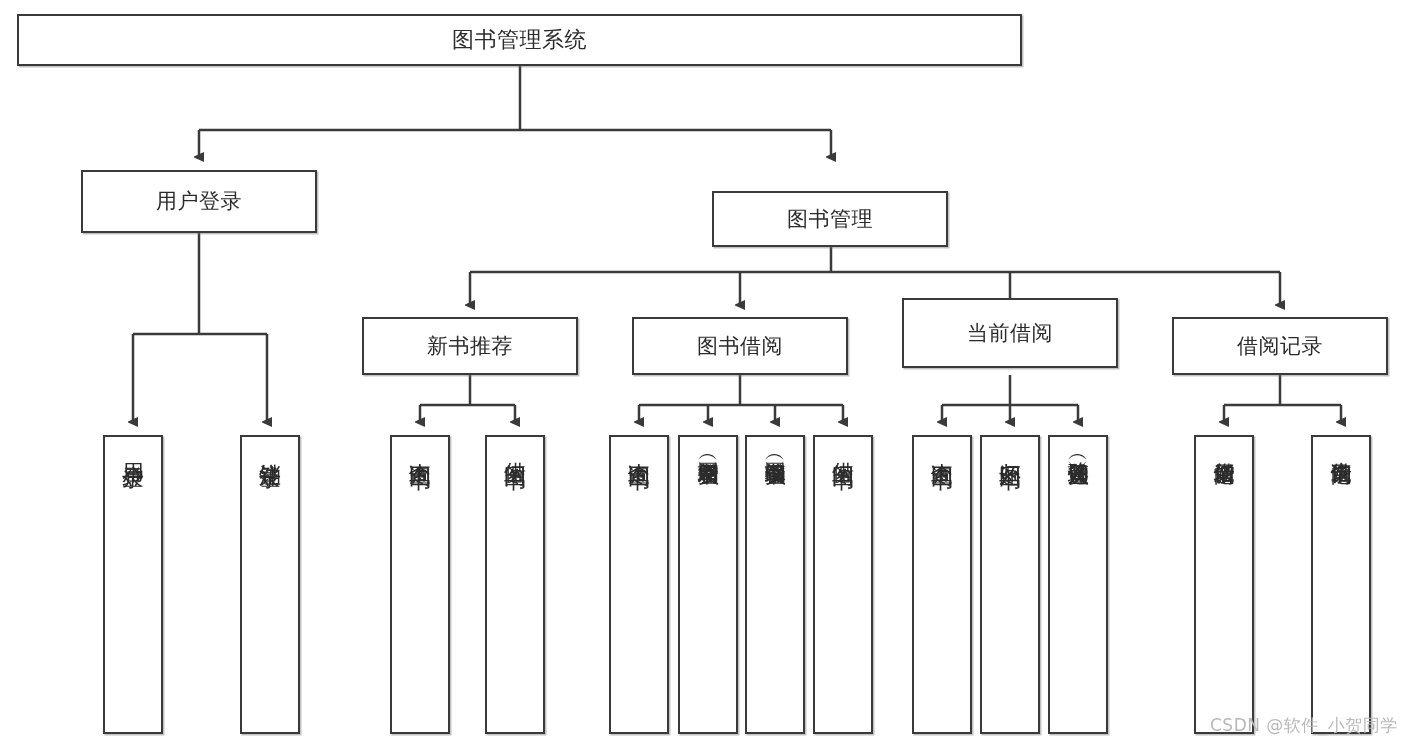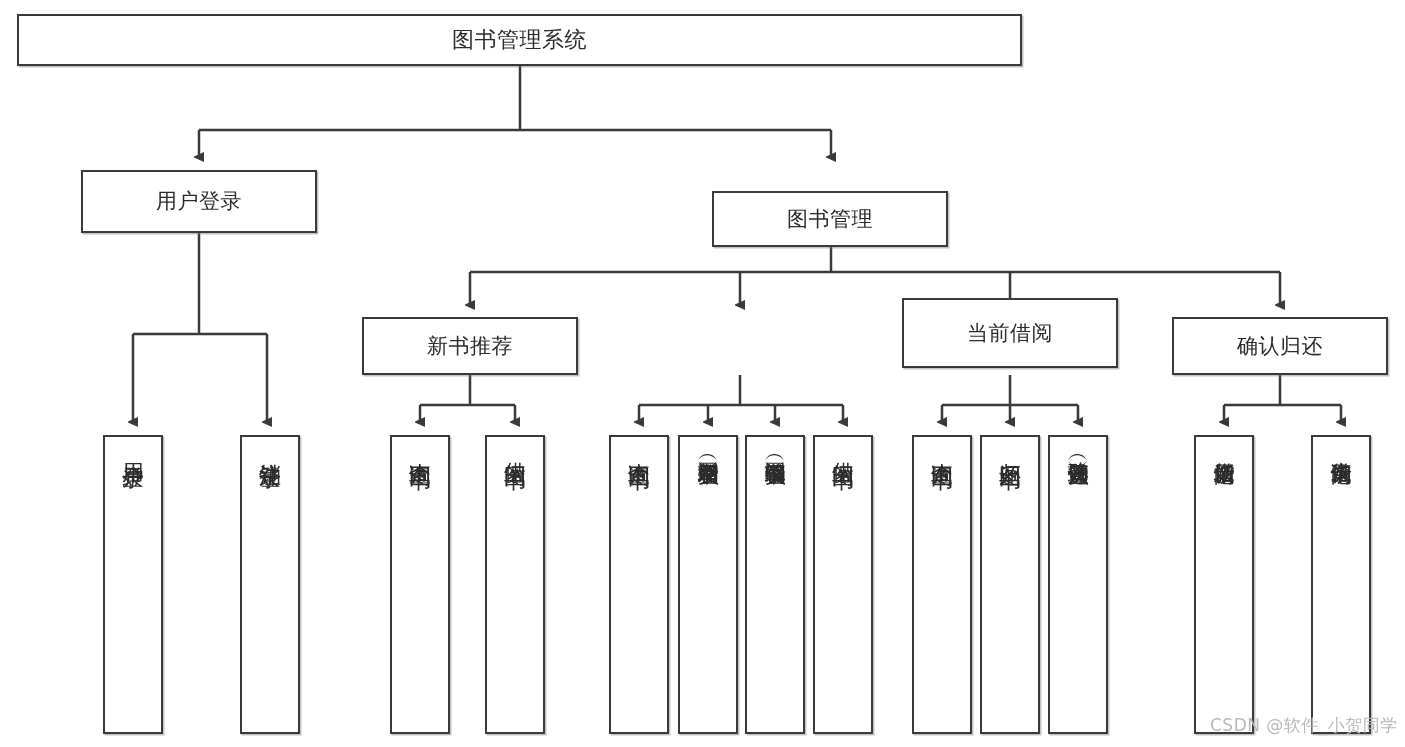--- a/index.html
+++ b/index.html
@@ -140,25 +140,28 @@
   <div class="node horiz" style="left:81px; top:170px; width:236px; height:63px;">
     <span class="node-label">用户登录</span>
   </div>
   <div class="node horiz" style="left:712px; top:170px; width:236px; height:56px;margin-top:21px;">
     <span class="node-label">图书管理</span>
   </div>
 
   <div class="node horiz" style="left:362px; top:317px; width:216px; height:58px;">
     <span class="node-label">新书推荐</span>
   </div>
+  <div class="node horiz" style="left:632px; top:317px; width:216px; height:58px;">
+    <span class="node-label">图书借阅</span>
+  </div>
   <div class="node horiz" style="left:902px; top:298px; width:216px; height:70px;">
     <span class="node-label">当前借阅</span>
   </div>
   <div class="node horiz" style="left:1172px; top:317px; width:216px; height:58px;">
-    <span class="node-label">确认归还</span>
+    <span class="node-label">借阅记录</span>
   </div>
 
   <div class="node vert" style="left:103px; top:435px; width:60px; height:299px;">
     <span class="node-label">用户登录</span>
   </div>
   <div class="node vert" style="left:240px; top:435px; width:60px; height:299px;">
     <span class="node-label">注销登录</span>
   </div>
 
   <div class="node vert" style="left:390px; top:435px; width:60px; height:299px;">

